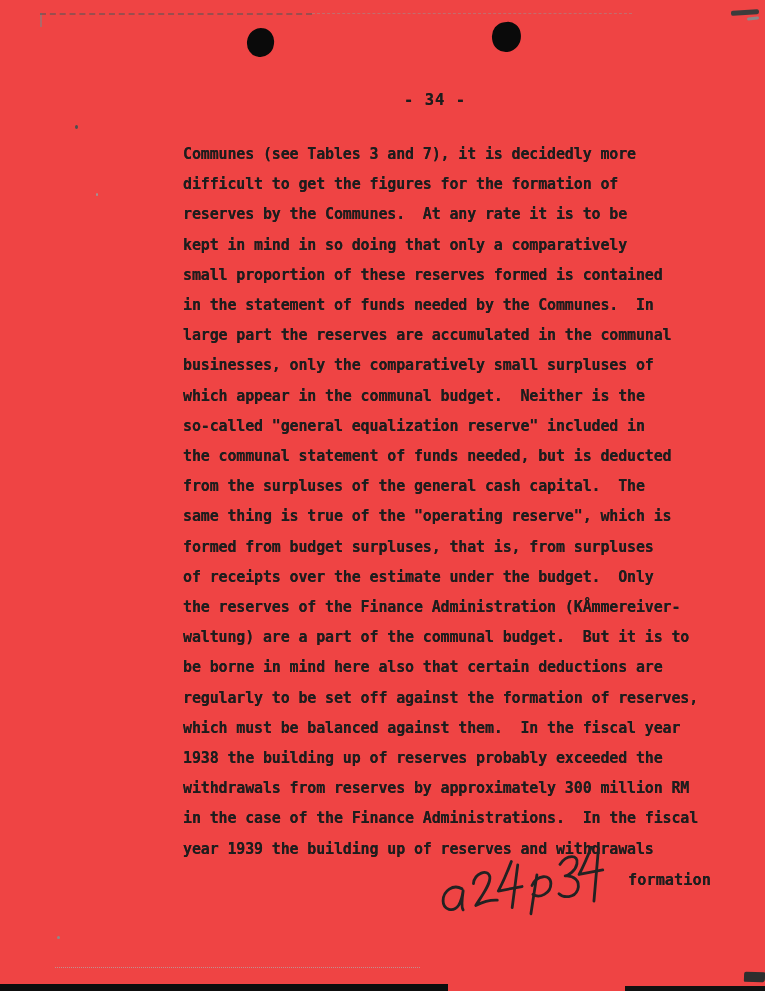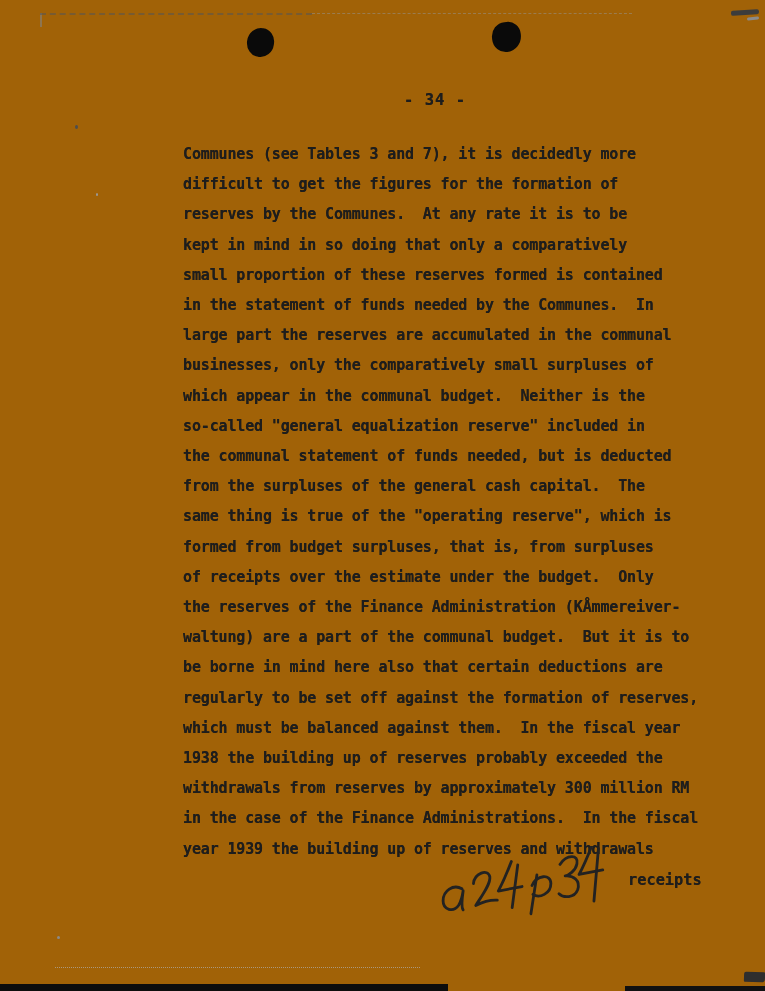--- a/index.html
+++ b/index.html
@@ -1,20 +1,20 @@
 <!DOCTYPE html>
 <html><head>
 <meta charset="utf-8">
 <style>
   html,body { margin:0; padding:0; background:#e8e8e6; }
   .page {
     position:relative;
     width:765px; height:991px;
     margin:0 auto;
-    background:#a16207;
+    background:#ef4444;
     overflow:hidden;
     font-family:"DejaVu Sans Mono","Liberation Mono",monospace;
   }
   .typewriter {
     color:#1d1d1d;
     font-weight:700;
     text-shadow:0 0 0.5px rgba(25,25,25,0.75);
   }
   .body-text {
     position:absolute;
@@ -98,21 +98,21 @@
   <div class="punch-dot d2"></div>
 
   <div class="speck-1"></div>
   <div class="speck-2"></div>
   <div class="speck-3"></div>
 
   <div class="page-number typewriter">- 34 -</div>
 
   <div class="body-text typewriter"><div class="text-line">Communes (see Tables 3 and 7), it is decidedly more</div><div class="text-line">difficult to get the figures for the formation of</div><div class="text-line">reserves by the Communes.  At any rate it is to be</div><div class="text-line">kept in mind in so doing that only a comparatively</div><div class="text-line">small proportion of these reserves formed is contained</div><div class="text-line">in the statement of funds needed by the Communes.  In</div><div class="text-line">large part the reserves are accumulated in the communal</div><div class="text-line">businesses, only the comparatively small surpluses of</div><div class="text-line">which appear in the communal budget.  Neither is the</div><div class="text-line">so-called "general equalization reserve" included in</div><div class="text-line">the communal statement of funds needed, but is deducted</div><div class="text-line">from the surpluses of the general cash capital.  The</div><div class="text-line">same thing is true of the "operating reserve", which is</div><div class="text-line">formed from budget surpluses, that is, from surpluses</div><div class="text-line">of receipts over the estimate under the budget.  Only</div><div class="text-line">the reserves of the Finance Administration (KÅmmereiver-</div><div class="text-line">waltung) are a part of the communal budget.  But it is to</div><div class="text-line">be borne in mind here also that certain deductions are</div><div class="text-line">regularly to be set off against the formation of reserves,</div><div class="text-line">which must be balanced against them.  In the fiscal year</div><div class="text-line">1938 the building up of reserves probably exceeded the</div><div class="text-line">withdrawals from reserves by approximately 300 million RM</div><div class="text-line">in the case of the Finance Administrations.  In the fiscal</div><div class="text-line">year 1939 the building up of reserves and withdrawals</div></div>
 
-  <div class="continuation typewriter">receipts</div>
+  <div class="continuation typewriter">formation</div>
 
   <svg class="handwriting" viewBox="0 0 195 80" aria-label="a24 p34">
     <g fill="none" stroke="#222" stroke-width="2.8" stroke-linecap="round" stroke-linejoin="round" transform="rotate(-6 97 40)">
 
       <path d="M32,36 C24,30 13,36 12,46 C11,55 21,59 27,52 C30,48 32,42 33,38 C31,46 29,54 31,57"></path>
 
       <path d="M44,32 C46,22 60,18 61,27 C61,35 50,46 44,54 C52,51 60,50 66,51"></path>
 
       <path d="M84,14 C78,26 72,36 68,42 L92,40"></path>
       <path d="M90,18 L80,60"></path>

